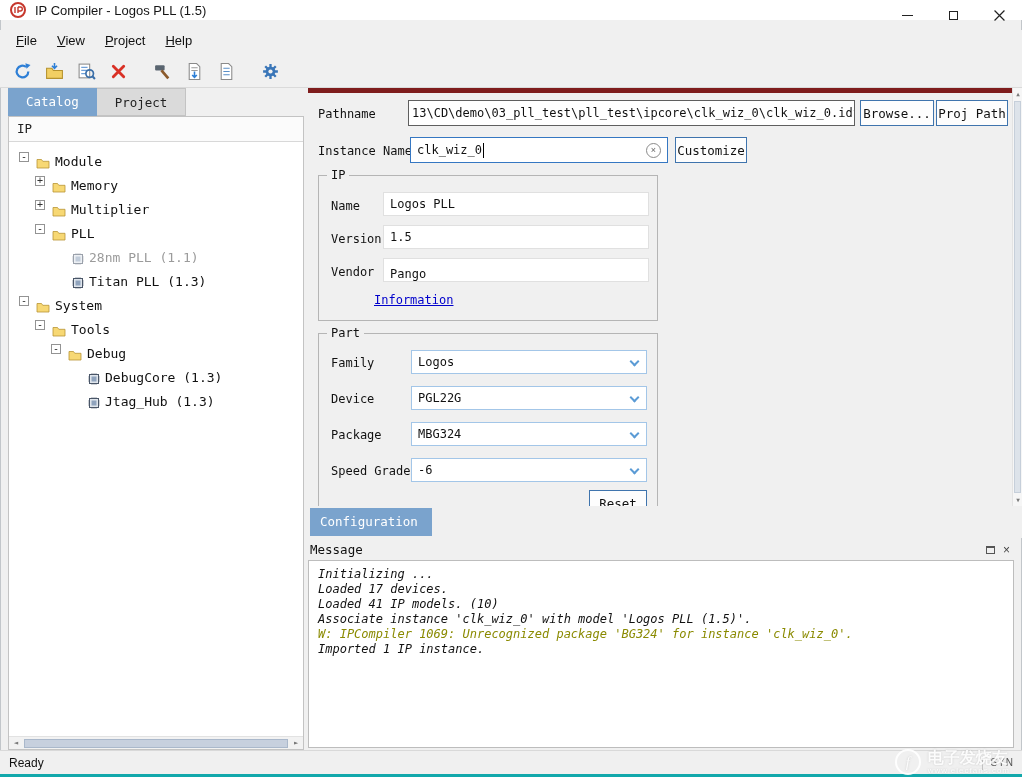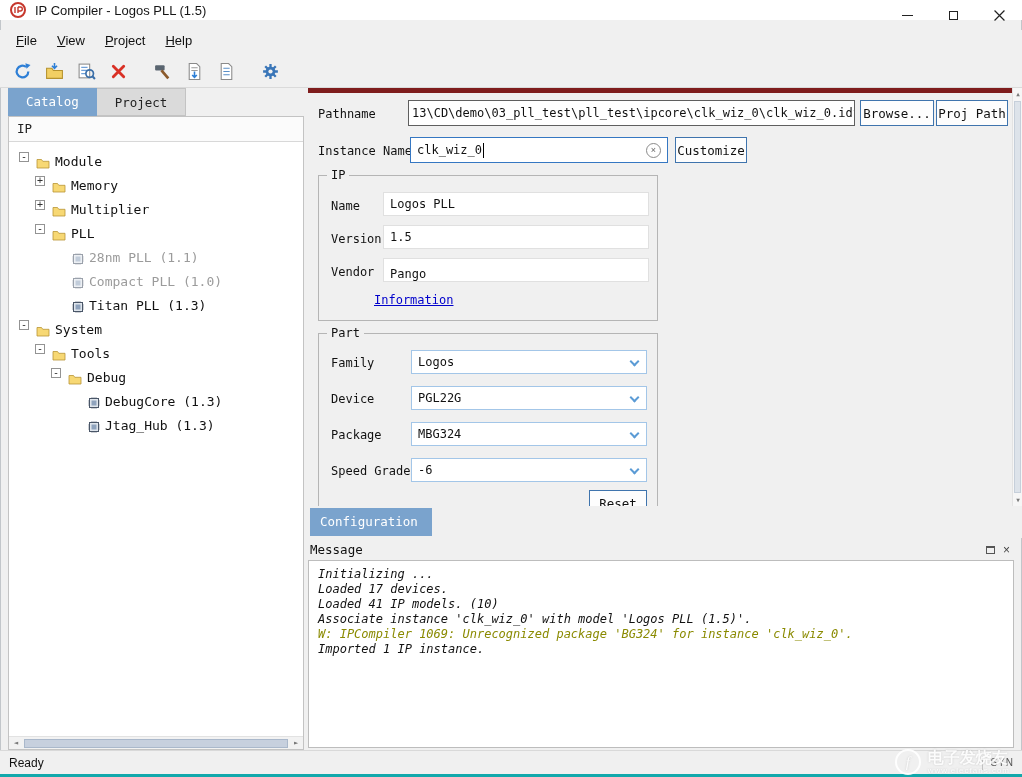--- a/index.html
+++ b/index.html
@@ -281,33 +281,20 @@
               <svg viewBox="0 0 12 12" width="12" height="12">
                 <rect x="1.5" y="1.5" width="9" height="9" fill="#dfe5ec" stroke="#4a5668"></rect>
                 <path d="M3.5 3.5h5v5h-5z" fill="#8fa3bd"></path>
                 <path d="M1.5 4H.3M1.5 6H.3M1.5 8H.3M10.5 4h1.2M10.5 6h1.2M10.5 8h1.2M4 1.5V.3M6 1.5V.3M8 1.5V.3M4 10.5v1.2M6 10.5v1.2M8 10.5v1.2" stroke="#4a5668" stroke-width="0.8"></path>
               </svg>
             </span>
         <span class="tlabel">28nm PLL (1.1)</span>
           </span>
       </div>
 
-      <div class="trow lv2c dis">
-        <span class="spacer"></span>
-        <span class="selwrap">
-            <span class="ticon">
-              <svg viewBox="0 0 12 12" width="12" height="12">
-                <rect x="1.5" y="1.5" width="9" height="9" fill="#dfe5ec" stroke="#4a5668"></rect>
-                <path d="M3.5 3.5h5v5h-5z" fill="#8fa3bd"></path>
-                <path d="M1.5 4H.3M1.5 6H.3M1.5 8H.3M10.5 4h1.2M10.5 6h1.2M10.5 8h1.2M4 1.5V.3M6 1.5V.3M8 1.5V.3M4 10.5v1.2M6 10.5v1.2M8 10.5v1.2" stroke="#4a5668" stroke-width="0.8"></path>
-              </svg>
-            </span>
-        <span class="tlabel">Compact PLL (1.0)</span>
-          </span>
-      </div>
 
 
       <div class="trow lv2c">
         <span class="spacer"></span>
         <span class="selwrap">
             <span class="ticon">
               <svg viewBox="0 0 12 12" width="12" height="12">
                 <rect x="1.5" y="1.5" width="9" height="9" fill="#dfe5ec" stroke="#4a5668"></rect>
                 <path d="M3.5 3.5h5v5h-5z" fill="#8fa3bd"></path>
                 <path d="M1.5 4H.3M1.5 6H.3M1.5 8H.3M10.5 4h1.2M10.5 6h1.2M10.5 8h1.2M4 1.5V.3M6 1.5V.3M8 1.5V.3M4 10.5v1.2M6 10.5v1.2M8 10.5v1.2" stroke="#4a5668" stroke-width="0.8"></path>

